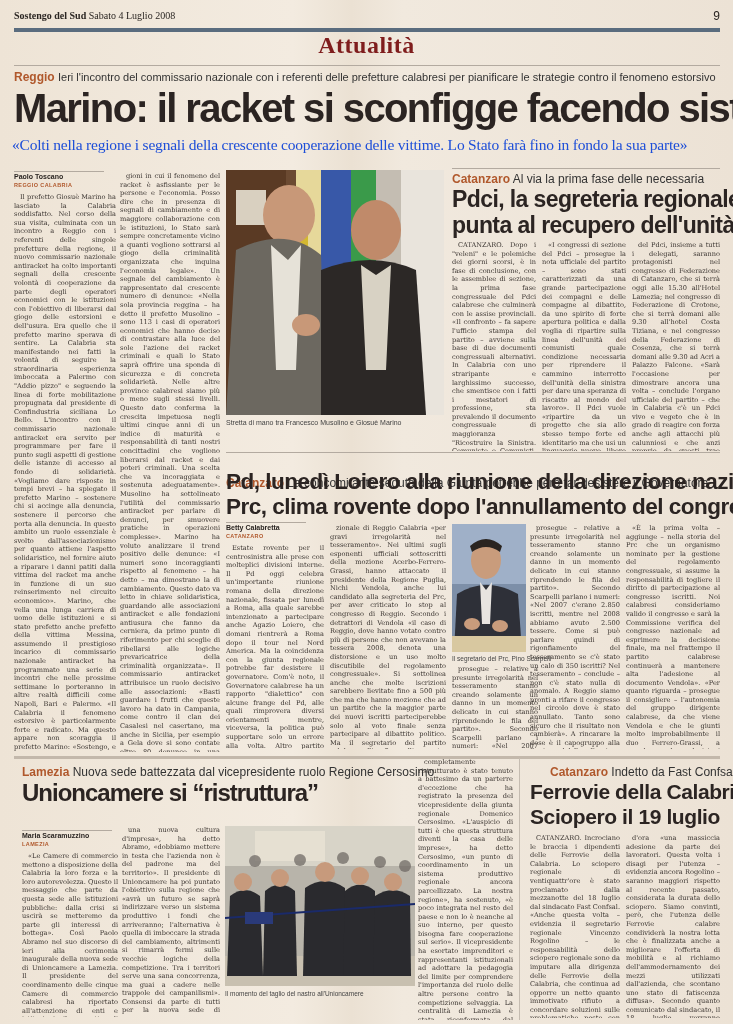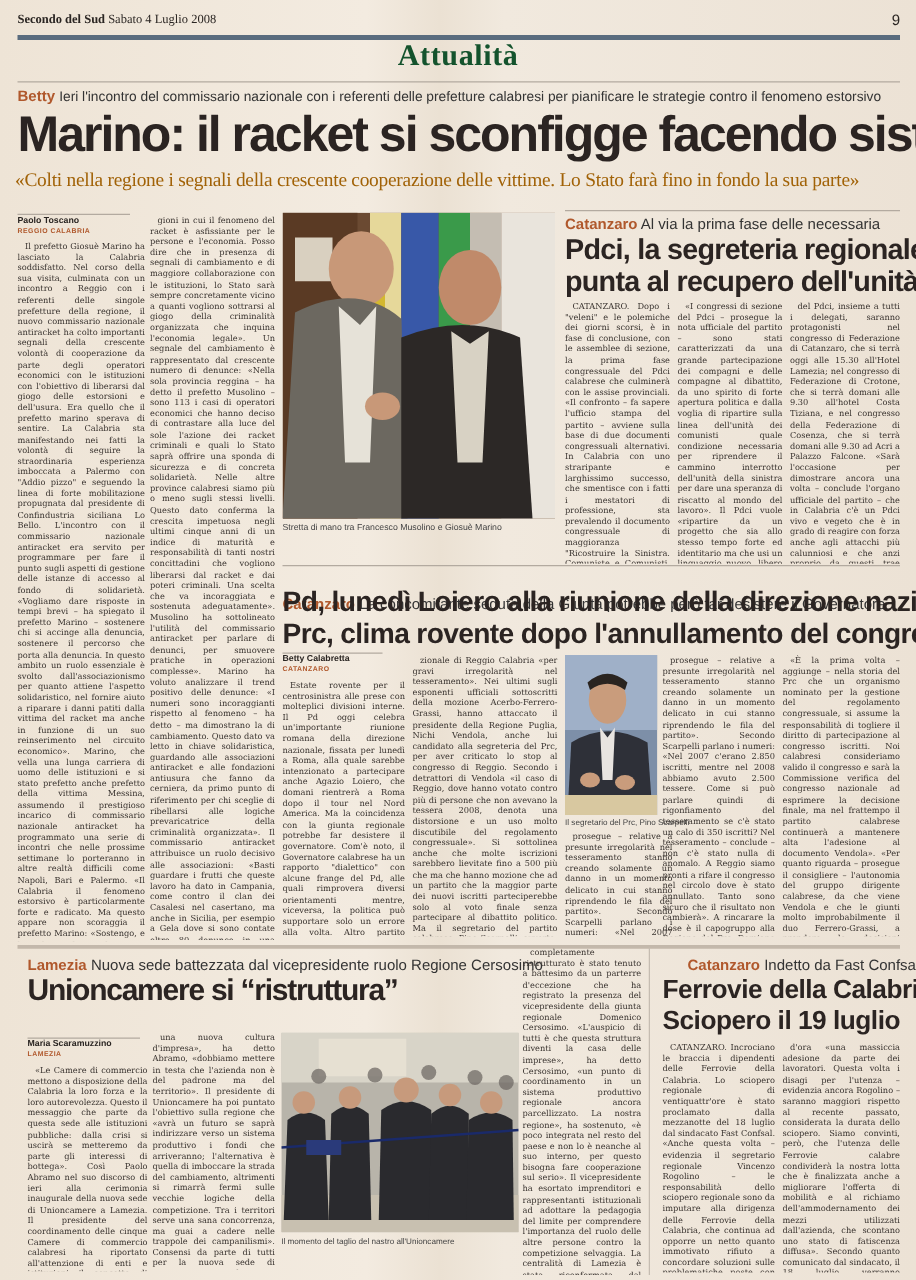--- a/index.html
+++ b/index.html
@@ -9,52 +9,52 @@
     background-image: linear-gradient(90deg, #eee4d6 0%, #f3ebe0 40%, #ebe1d3 48%, #f1e9de 55%, #ece2d5 100%);
     font-family: "DejaVu Serif", serif;
     color: #2a2522;
     position: relative;
   }
   .abs { position: absolute; }
   .masthead { left: 14px; top: 10px; width: 706px; height: 14px; font-family: "Liberation Serif", serif; font-size: 10px; }
   .masthead .paper { font-weight: bold; }
   .masthead .page-num { position: absolute; right: 0; top: -1px; font-family: "Liberation Sans", sans-serif; font-size: 12px; }
   .topbar { left: 14px; top: 28px; width: 706px; height: 4px; background: #5a6c7e; }
-  .section { left: 0; top: 32px; width: 733px; text-align: center; font-family: "Liberation Serif", serif; font-size: 24px; color: #14532d; font-weight: bold; letter-spacing: 0.5px; }
+  .section { left: 0; top: 32px; width: 733px; text-align: center; font-family: "Liberation Serif", serif; font-size: 24px; color: #7f1d1d; font-weight: bold; letter-spacing: 0.5px; }
   .rule { height: 1px; background: #b3aaa0; }
   .kicker { font-family: "Liberation Sans", sans-serif; font-size: 12px; white-space: nowrap; color: #333; }
   .kicker .loc { color: #b0582c; font-weight: bold; }
   .headline { font-family: "Liberation Sans", sans-serif; font-weight: bold; color: #2b2422; letter-spacing: -1px; line-height: 1; }
-  .subhead { font-family: "Liberation Serif", serif; font-size: 15.5px; color: #a16207; white-space: nowrap; letter-spacing: -0.2px; }
+  .subhead { font-family: "Liberation Serif", serif; font-size: 15.5px; color: #1d4ed8; white-space: nowrap; letter-spacing: -0.2px; }
   .byline { font-family: "Liberation Sans", sans-serif; }
   .byline .name { font-size: 7px; font-weight: bold; display: block; }
   .byline .place { font-size: 5.5px; font-weight: bold; color: #b0582c; letter-spacing: 0.4px; display: block; margin-top: 2px; }
   .col {
     font-size: 6.6px; line-height: 8.6px; text-align: justify; color: #3a3430;
     font-family: "DejaVu Serif", serif; overflow: hidden; hyphens: auto;
   }
   .col p { text-indent: 6px; }
   .caption { font-family: "Liberation Sans", sans-serif; font-size: 7px; color: #444; white-space: nowrap; }
   .photo { overflow: hidden; }
   .vrule { width: 1px; background: #c5bcb1; }
 </style>
 </head>
 <body>
 
 <div class="abs masthead">
-  <span class="paper">Secondo del Sud</span>
+  <span class="paper">Sostengo del Sud</span>
   <span>Sabato 4 Luglio 2008</span>
   <span class="page-num">9</span>
 </div>
 <div class="abs topbar"></div>
 <div class="abs section">Attualità</div>
 <div class="abs rule" style="left:14px; top:65px; width:706px;"></div>
 
 <div class="abs kicker" style="left:14px; top:70px;">
-  <span class="loc">Betty</span>
+  <span class="loc">Reggio</span>
   <span style="font-size:11px;">Ieri l'incontro del commissario nazionale con i referenti delle prefetture calabresi per pianificare le strategie contro il fenomeno estorsivo</span>
 </div>
 <div class="abs headline" style="left:14px; top:88px; font-size:40px; white-space:nowrap; letter-spacing:-1.6px;">Marino: il racket si sconfigge facendo sistema</div>
 <div class="abs subhead" style="left:12px; top:136px;">«Colti nella regione i segnali della crescente cooperazione delle vittime. Lo Stato farà fino in fondo la sua parte»</div>
 
 <div class="abs rule" style="left:14px; top:171px; width:90px;"></div>
 <div class="abs byline" style="left:14px; top:173px;">
   <span class="name">Paolo Toscano</span>
   <span class="place">REGGIO CALABRIA</span>
 </div>

